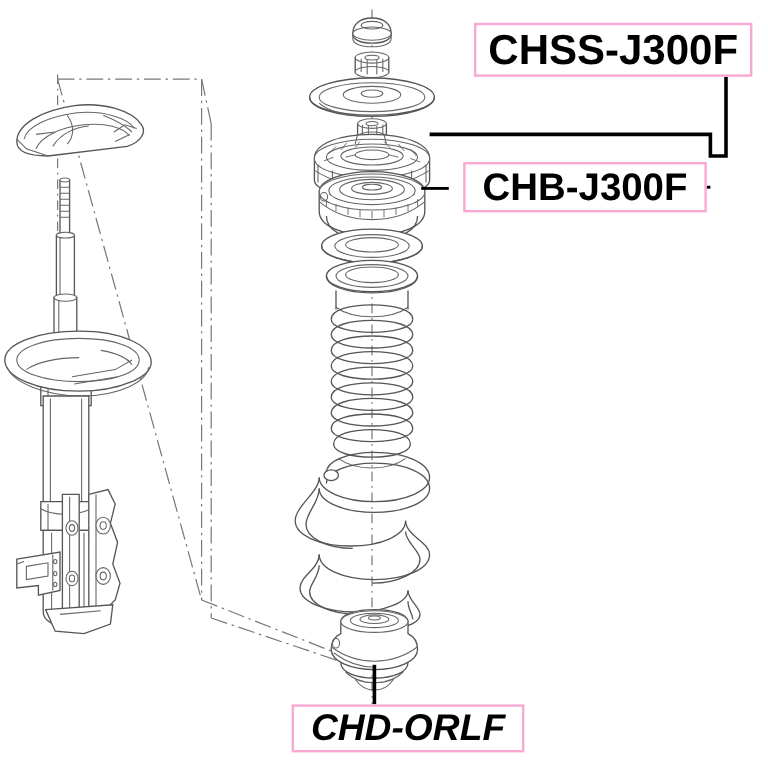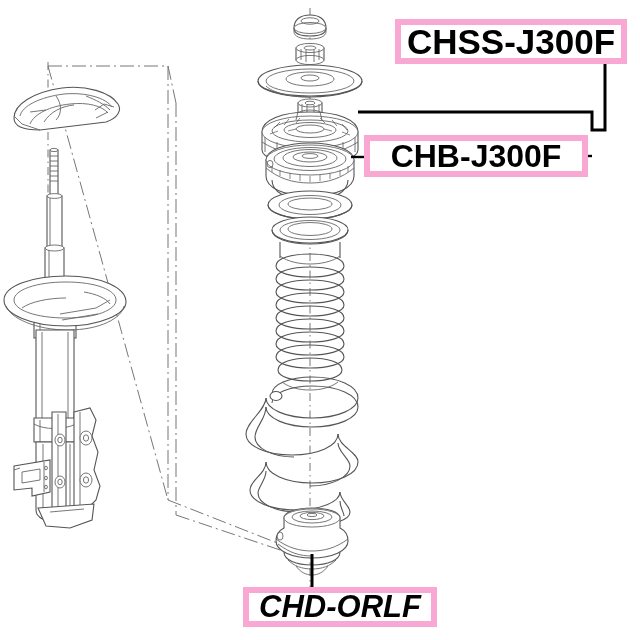--- a/index.html
+++ b/index.html
@@ -2,33 +2,33 @@
 <html><head>
 <meta charset="utf-8">
 <style>
   html,body{margin:0;padding:0;background:#ffffff;}
   body{width:640px;height:640px;font-family:"Liberation Sans",sans-serif;}
   #stage{position:relative;width:640px;height:640px;background:#ffffff;overflow:hidden;}
   svg{display:block;}
   .label-box{
     position:absolute;
     background:#ffffff;
-    border:6px solid #f9a8d4;
+    border:2px solid #f9a8d4;
     box-sizing:border-box;
     display:flex;
     align-items:center;
     justify-content:center;
     font-family:"Liberation Sans",sans-serif;
     font-weight:bold;
     color:#000000;
     letter-spacing:0px;
     white-space:nowrap;
   }
   #label-chss{left:395px;top:19px;width:232px;height:45px;font-size:35px;}
-  #label-chb{left:364px;top:135px;width:224px;height:42px;font-size:32px;}
+  #label-chb{left:386px;top:135px;width:203px;height:42px;font-size:32px;}
   #label-chd{left:243px;top:587px;width:194px;height:40px;font-size:31px;font-style:italic;}
 </style>
 </head>
 <body>
 
 <div id="stage">
 
   <svg width="640" height="640" viewBox="0 0 640 640">
     <defs>
       <style>

